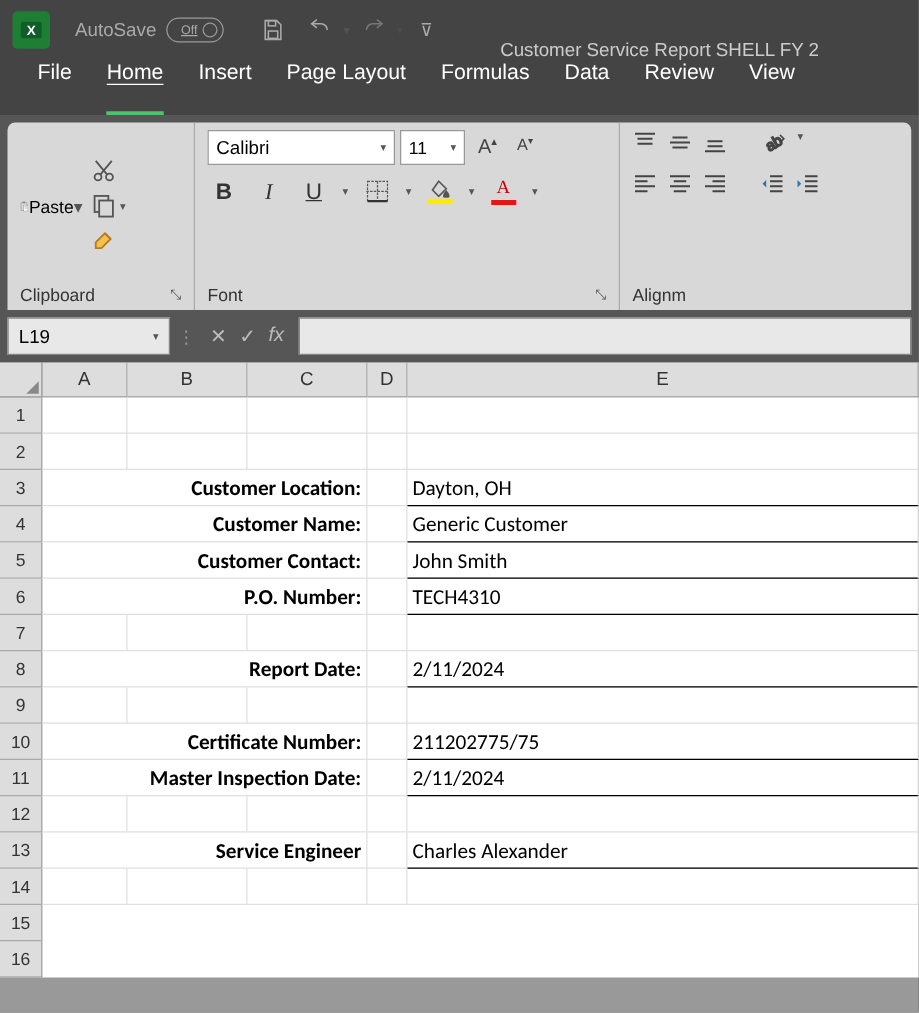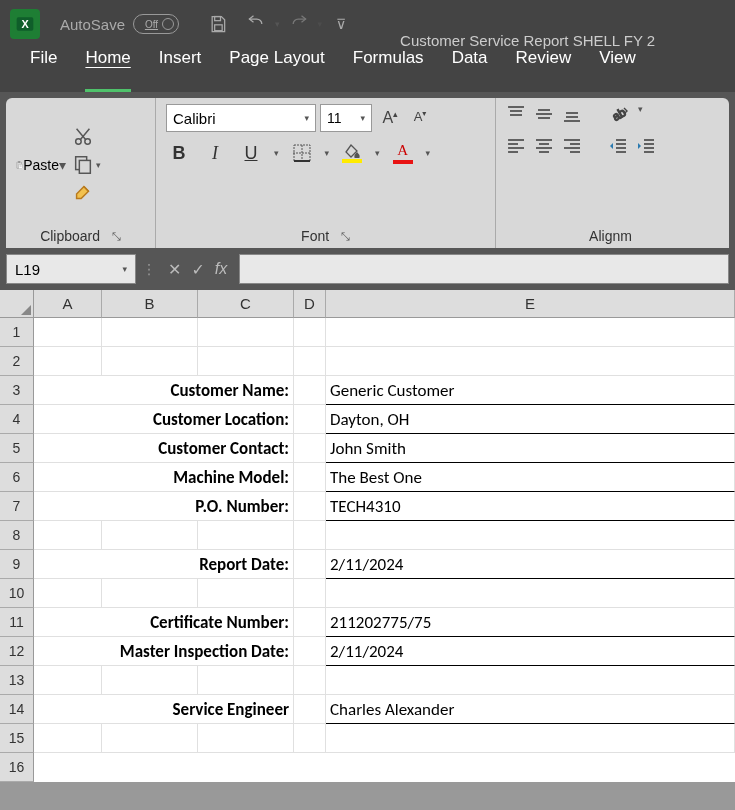--- a/index.html
+++ b/index.html
@@ -20,21 +20,21 @@
   
   .menu { background: #444; height: 44px; display: flex; gap: 28px; padding: 0 30px; color: #fff; }
   .menu-item { font-size: 17px; padding-bottom: 8px; cursor: pointer; }
   .menu-item.active { border-bottom: 3px solid #4fc26b; text-decoration: underline; text-underline-offset: 4px; }
 
   
   .ribbon-wrap { background: #565656; padding: 6px 6px 0 6px; }
   .ribbon { background: #d8d8d8; border-radius: 6px 6px 0 0; display: flex; height: 150px; }
   .group { border-right: 1px solid #aaa; padding: 6px 10px 2px 10px; display: flex; flex-direction: column; justify-content: space-between; }
   .group-body { flex: 1; display: flex; align-items: center; gap: 6px; }
-  .group-label { text-align: center; font-size: 14px; color: #333; padding: 2px 0; display: flex; align-items: center; justify-content: center; gap: 12px; }
+  .group-label { text-align: center; font-size: 14px; color: #333; padding: 2px 0; display: flex; align-items: center; justify-content: space-between; gap: 12px; }
   .dialog-launcher { font-size: 11px; color: #555; }
   
   
   .paste-btn { display: flex; flex-direction: row; align-items: center; width: 50px; }
   .paste-btn svg { width: 34px; height: 40px; }
   .paste-btn span { font-size: 14px; }
   .clip-col { display: flex; flex-direction: column; gap: 6px; }
   .clip-col svg { width: 22px; height: 22px; }
   .mini-row { display: flex; align-items: center; gap: 2px; }
   .chev { font-size: 9px; color: #555; }
@@ -362,40 +362,35 @@
             <div class="cell cE"></div>
           </div>
           <div class="row">
             <div class="cell cA"></div>
             <div class="cell cB"></div>
             <div class="cell cC"></div>
             <div class="cell cD"></div>
             <div class="cell cE"></div>
           </div>
           <div class="row">
+            <div class="cell label-cell">Customer Location:</div>
+            <div class="cell cD"></div>
+            <div class="cell cE value-cell">Dayton, OH</div>
+          </div>
+          <div class="row">
             <div class="cell label-cell">Customer Name:</div>
             <div class="cell cD"></div>
             <div class="cell cE value-cell">Generic Customer</div>
           </div>
           <div class="row">
-            <div class="cell label-cell">Customer Location:</div>
-            <div class="cell cD"></div>
-            <div class="cell cE value-cell">Dayton, OH</div>
-          </div>
-          <div class="row">
             <div class="cell label-cell">Customer Contact:</div>
             <div class="cell cD"></div>
             <div class="cell cE value-cell">John Smith</div>
           </div>
           <div class="row">
-            <div class="cell label-cell">Machine Model:</div>
-            <div class="cell cD"></div>
-            <div class="cell cE value-cell">The Best One</div>
-          </div>
-          <div class="row">
             <div class="cell label-cell">P.O. Number:</div>
             <div class="cell cD"></div>
             <div class="cell cE value-cell">TECH4310</div>
           </div>
           <div class="row">
             <div class="cell cA"></div>
             <div class="cell cB"></div>
             <div class="cell cC"></div>
             <div class="cell cD"></div>
             <div class="cell cE"></div>

